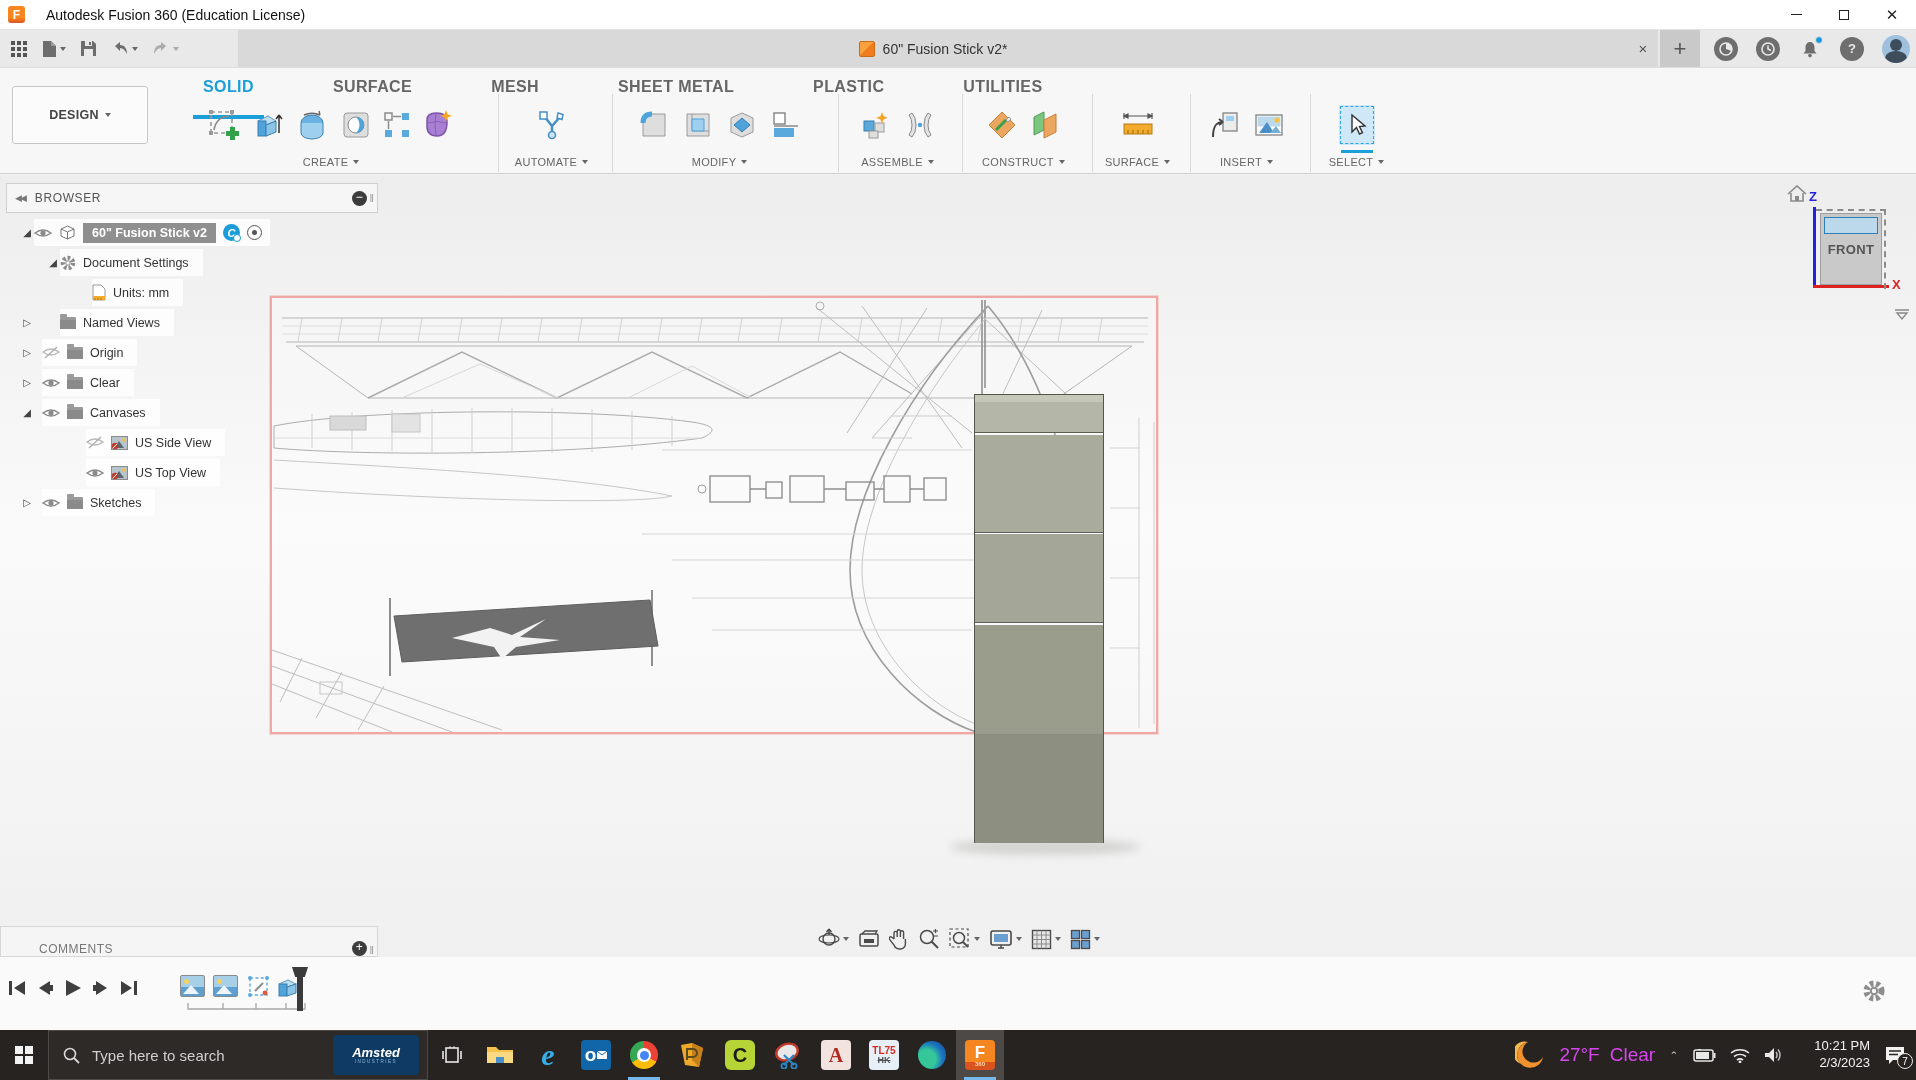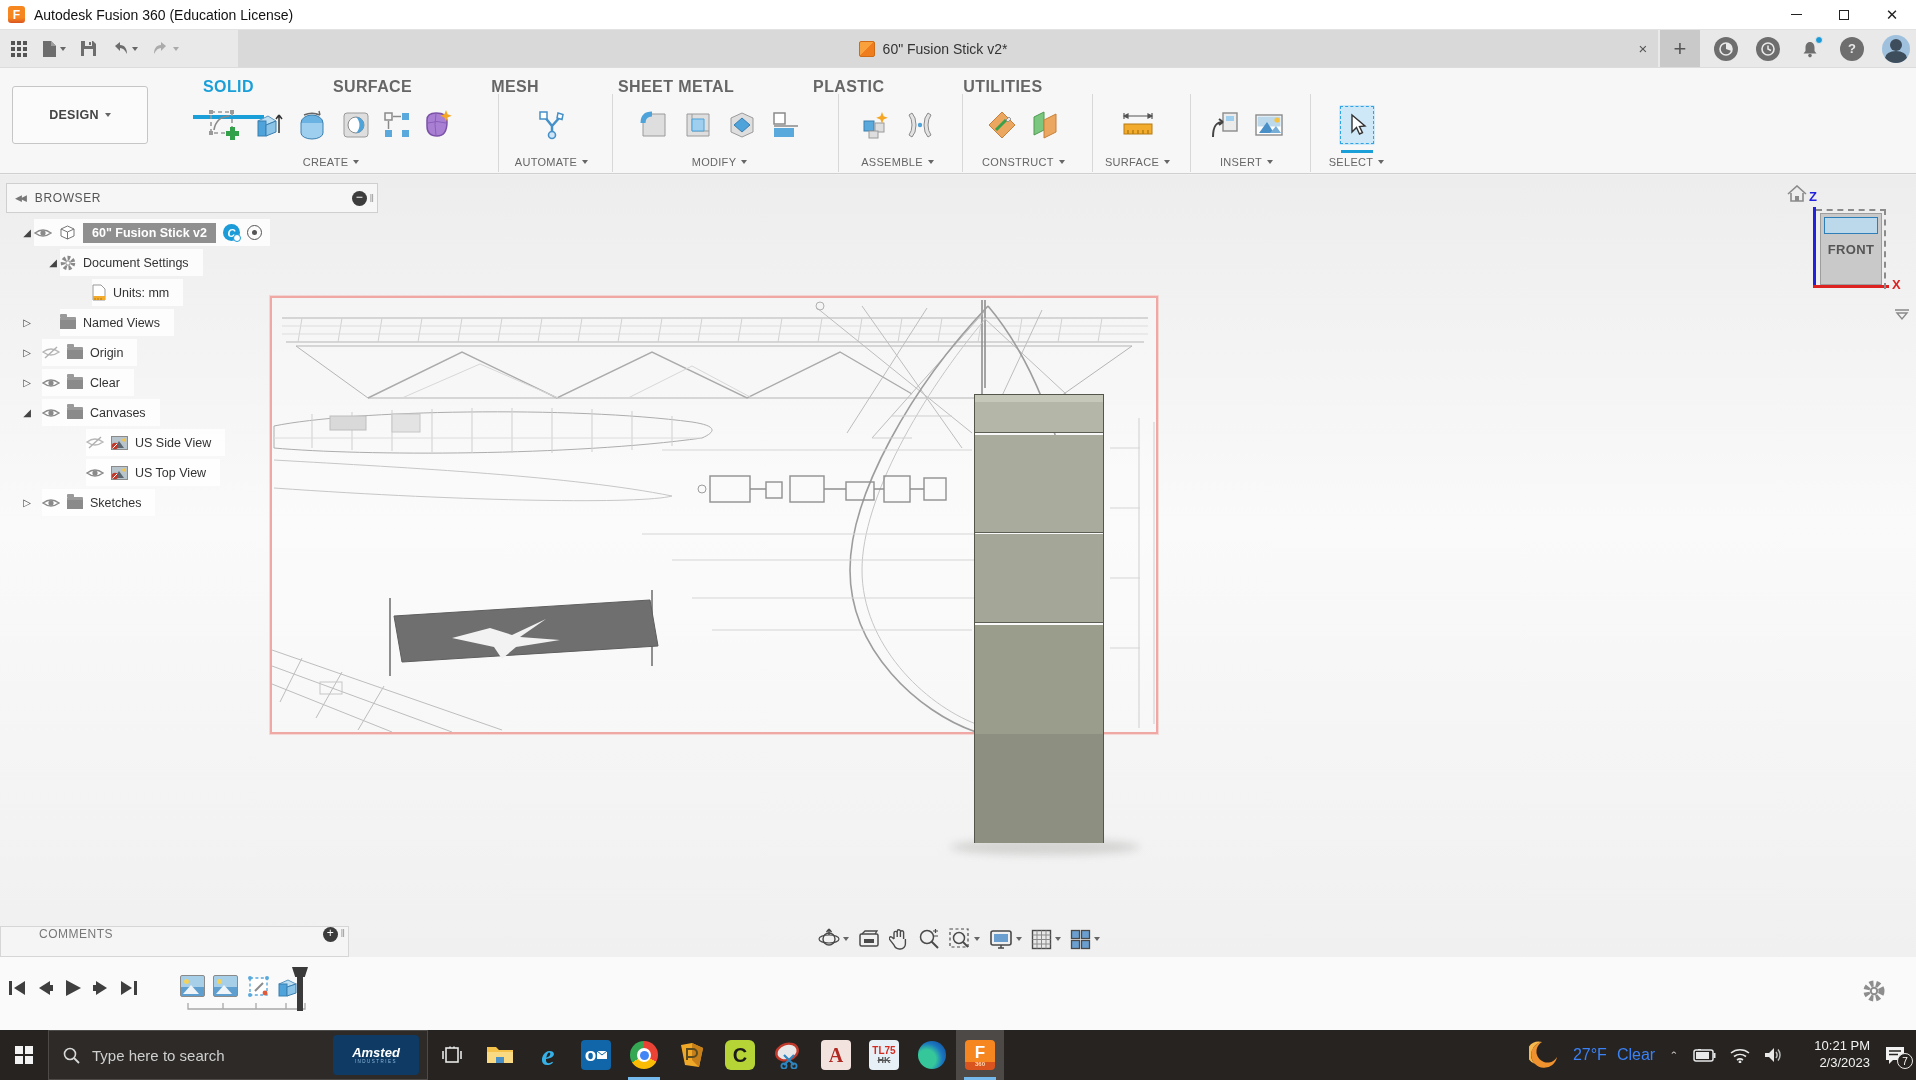--- a/index.html
+++ b/index.html
@@ -2,21 +2,21 @@
 <html><head>
 <meta charset="utf-8">
 <style>
   html,body{margin:0;padding:0;background:#000;}
   *{box-sizing:border-box;font-family:"Liberation Sans",sans-serif;}
   .app{position:relative;width:1916px;height:1080px;background:#f1f1f1;overflow:hidden;}
 
   
   .titlebar{position:absolute;left:0;top:0;width:100%;height:30px;background:#fff;display:flex;align-items:center;border-bottom:1px solid #e2e2e2;}
   .fusion-logo{width:17px;height:17px;margin-left:8px;border-radius:3px;background:linear-gradient(180deg,#f6861f 70%,#d9541f 100%);color:#fff;font-weight:bold;font-size:12px;display:flex;align-items:center;justify-content:center;}
-  .title-text{margin-left:9px;font-size:14px;color:#111;}
+  .title-text{margin-left:21px;font-size:14px;color:#111;}
   .win-controls{margin-left:auto;display:flex;height:100%;}
   .win-btn{width:48px;height:100%;display:flex;align-items:center;justify-content:center;color:#222;font-size:13px;}
   .maxi{width:10px;height:10px;border:1.4px solid #222;}
   .mini{width:11px;height:0;border-top:1.5px solid #222;}
   .clos{font-size:15px;line-height:1;}
 
   
   .qatrow{position:absolute;left:0;top:30px;width:100%;height:38px;background:#e9e9e9;border-bottom:1px solid #dcdcdc;}
   .qat-icons{position:absolute;left:0;top:0;height:100%;display:flex;align-items:center;gap:14px;padding-left:10px;}
   .qat-ic{display:flex;align-items:center;gap:3px;color:#555;}
@@ -81,21 +81,21 @@
   .viewcube{position:absolute;right:8px;top:10px;width:122px;height:122px;}
   .vc-face{position:absolute;left:34px;top:28px;width:62px;height:72px;background:#c9c9c9;border:1px solid #9e9e9e;display:flex;align-items:center;justify-content:center;font-size:13px;font-weight:bold;color:#555;letter-spacing:.3px;}
   .vc-top{position:absolute;left:3px;top:3px;right:3px;height:17px;background:#bcd9ec;border:1.6px solid #2e7fb8;}
   .vc-dash{position:absolute;left:30px;top:24px;width:70px;height:80px;border-top:2px dashed #8b8b8b;border-right:2px dashed #8b8b8b;}
   .axisz{position:absolute;left:27px;top:22px;width:2.5px;height:80px;background:#2222dd;}
   .axisx{position:absolute;left:27px;top:100px;width:76px;height:2.5px;background:#dd2222;}
   .zlab{position:absolute;left:23px;top:4px;color:#2222dd;font-weight:bold;font-size:13px;}
   .xlab{position:absolute;left:106px;top:92px;color:#dd2222;font-weight:bold;font-size:13px;}
 
   
-  .commentsbar{position:absolute;left:0;bottom:0;width:349px;height:31px;background:#f5f5f5;border:1px solid #d6d6d6;display:flex;align-items:flex-start;font-size:12px;color:#777;letter-spacing:.5px;}
+  .commentsbar{position:absolute;left:0;bottom:0;width:378px;height:31px;background:#f5f5f5;border:1px solid #d6d6d6;display:flex;align-items:flex-end;font-size:12px;color:#777;letter-spacing:.5px;}
   .navbar{position:absolute;left:818px;bottom:3px;height:30px;display:flex;align-items:center;gap:9px;}
   .nav-ic{display:flex;align-items:center;gap:3px;color:#4a4a4a;}
 
   
   .timelinerow{position:absolute;left:0;top:957px;width:100%;height:73px;background:#fafafa;}
   .playbtns{position:absolute;left:8px;top:22px;display:flex;gap:10px;align-items:center;}
   .titem{position:absolute;top:18px;}
   .thumb{width:25px;height:22px;border:1px solid #8a8a8a;border-radius:2px;background:linear-gradient(180deg,#a8cfe8 55%,#5e9fd0 55%);position:relative;}
   .thumb::before{content:"";position:absolute;left:3px;top:3px;width:5px;height:5px;border-radius:50%;background:#f3d25a;}
   .thumb::after{content:"";position:absolute;left:2px;bottom:2px;border-left:8px solid transparent;border-right:8px solid transparent;border-bottom:9px solid #eef4f8;}
@@ -109,21 +109,21 @@
   .tb-btn{width:48px;height:50px;display:flex;align-items:center;justify-content:center;position:relative;flex:0 0 auto;}
   .searchbox{width:380px;height:50px;background:#2d2a27;border:1px solid #4d4a47;display:flex;align-items:center;gap:12px;padding:0 8px 0 14px;flex:0 0 auto;}
   .searchtxt{color:#cfcfcf;font-size:15px;flex:1;}
   .amsted{width:86px;height:40px;background:#0e3a63;border-radius:4px;display:flex;flex-direction:column;align-items:center;justify-content:center;line-height:1;}
   .amsted .a1{color:#fff;font-weight:bold;font-style:italic;font-size:13px;}
   .amsted .a2{color:#8fb9e0;font-size:4.5px;letter-spacing:1.5px;margin-top:1.5px;}
   .running::after{content:"";position:absolute;left:8px;bottom:0;right:8px;height:3px;background:#76b9ed;}
   .activeapp{background:#4c4946;}
   .sq-ic{width:30px;height:30px;border-radius:4px;display:flex;align-items:center;justify-content:center;font-weight:bold;}
   .tray{margin-left:auto;display:flex;align-items:center;gap:14px;padding-right:10px;}
-  .weathertxt{font-size:16px;color:#3b82f6;display:flex;gap:10px;}
+  .weathertxt{font-size:19px;color:#d946ef;display:flex;gap:10px;}
   .timeblk{text-align:right;font-size:13px;line-height:1.3;color:#f2f2f2;margin-left:16px;}
   .chev{color:#ddd;font-size:11px;transform:scaleY(.8);}
   .notif{position:relative;}
   .nbadge{position:absolute;right:-7px;bottom:-4px;width:16px;height:16px;border-radius:50%;background:#262320;border:1.5px solid #e8e8e8;color:#fff;font-size:10px;display:flex;align-items:center;justify-content:center;}
   .chrome-ic{width:28px;height:28px;border-radius:50%;background:conic-gradient(#ea4335 0 33%,#fbbc05 33% 66%,#34a853 66% 100%);position:relative;}
   .chrome-ic::before{content:"";position:absolute;left:7px;top:7px;width:14px;height:14px;border-radius:50%;background:#fff;}
   .chrome-ic::after{content:"";position:absolute;left:9.5px;top:9.5px;width:9px;height:9px;border-radius:50%;background:#4285f4;}
   .edge-ic{width:28px;height:28px;border-radius:50%;background:radial-gradient(circle at 30% 65%,#35c79a 0 35%,#1b77c0 60%,#123f8f 100%);}
   svg{display:block;}
 </style>

